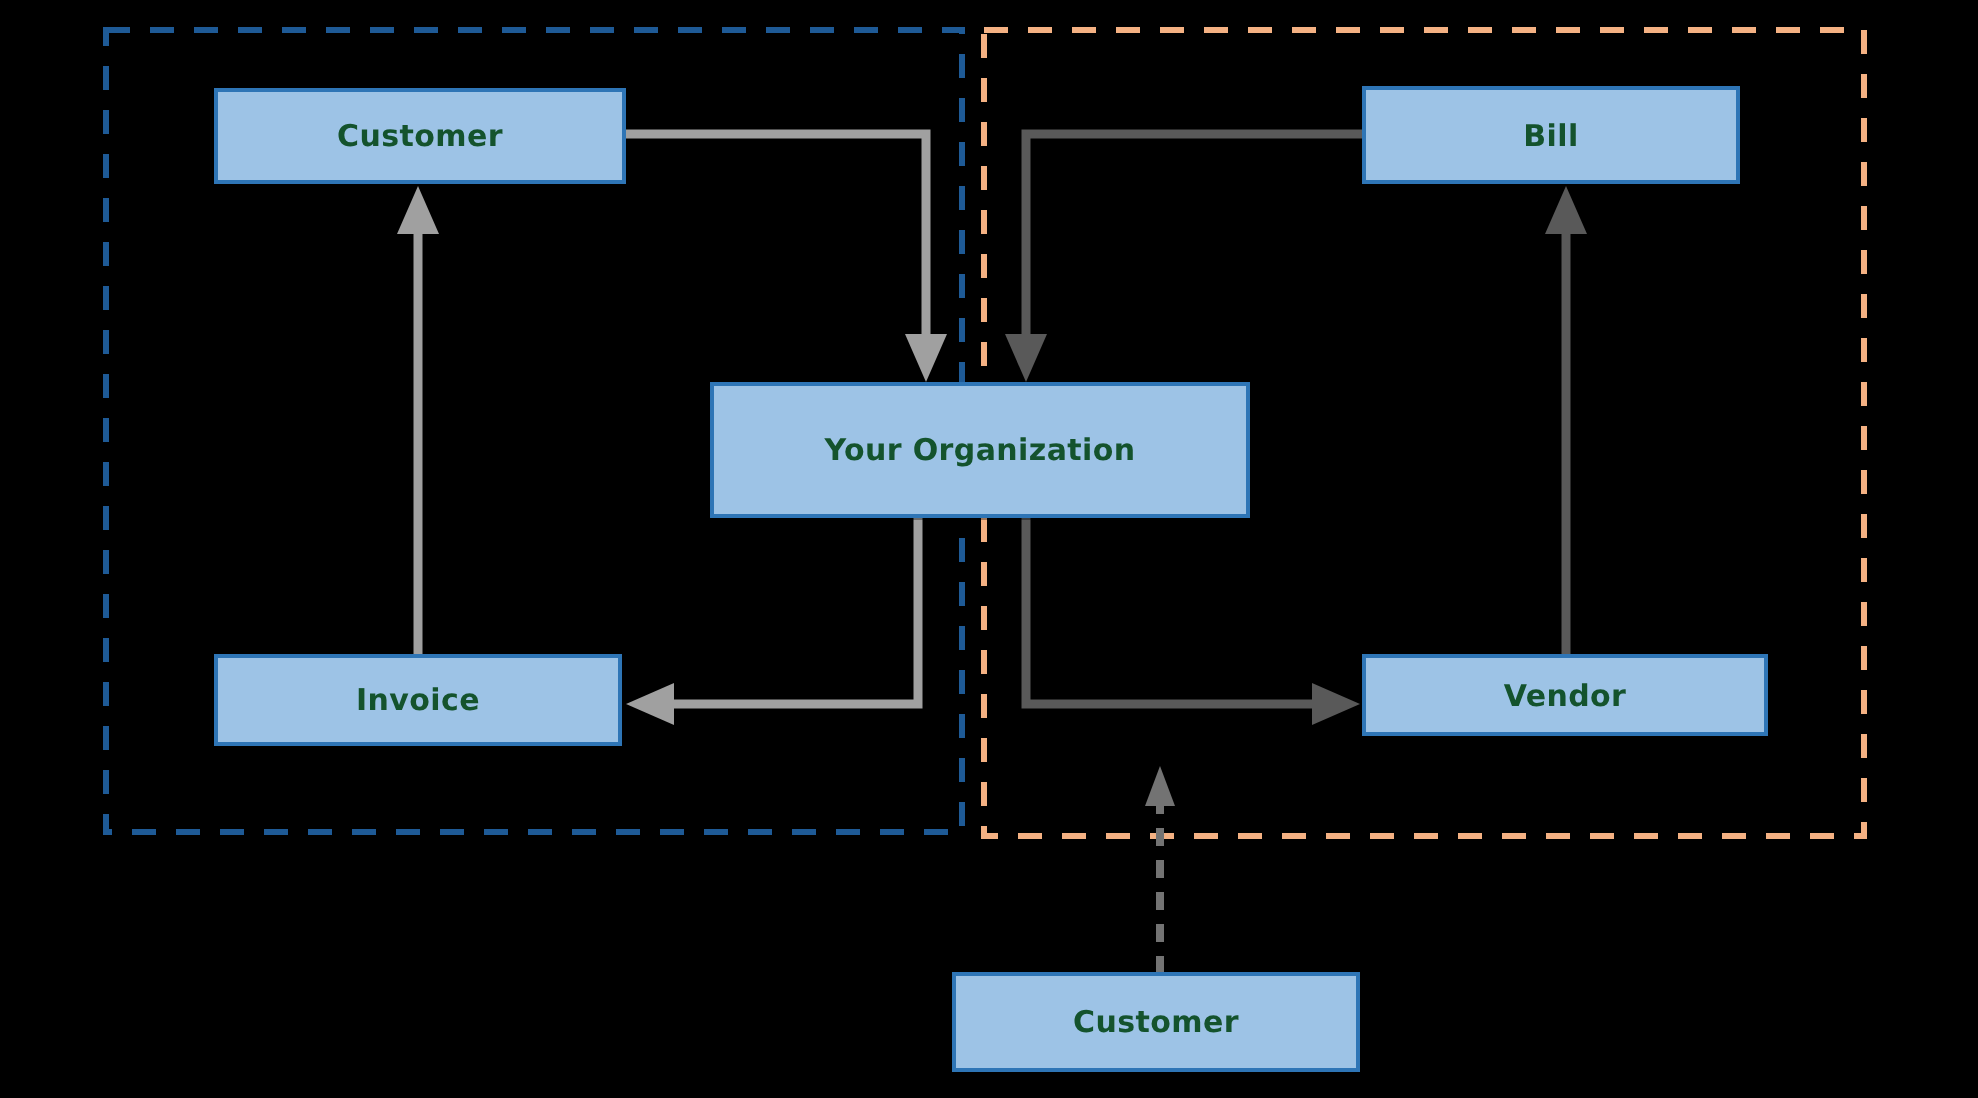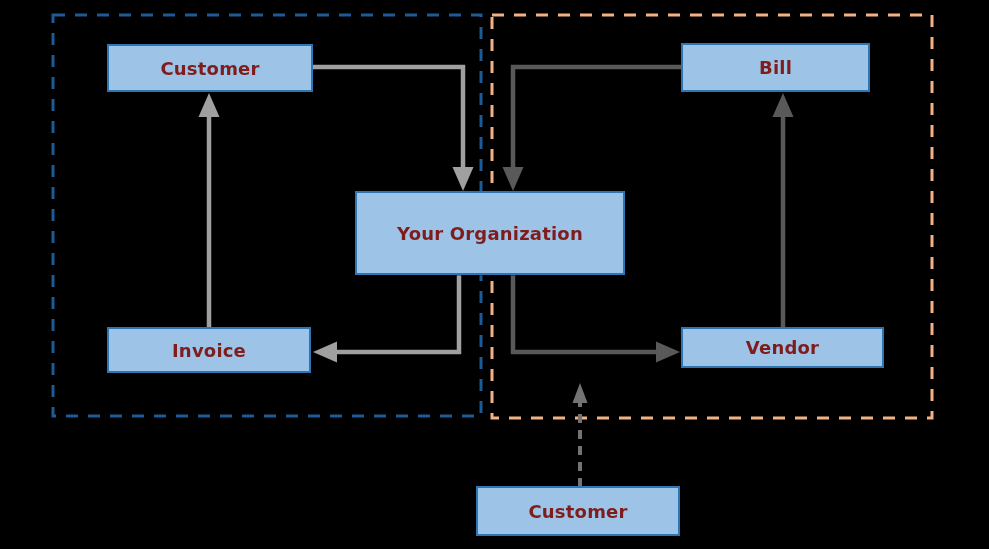--- a/index.html
+++ b/index.html
@@ -24,23 +24,23 @@
     position: absolute;
     box-sizing: border-box;
     background: #9DC3E6;
     border: 2.5px solid #2E75B6;
     display: flex;
     align-items: center;
     justify-content: center;
     box-shadow: 0 1px 0 rgba(0,0,0,0.35);
   }
   .node span {
-    font-size: 18px;
+    font-size: 15px;
     font-weight: 700;
-    color: #7f1d1d;
+    color: #14532d;
     letter-spacing: 0.2px;
   }
 </style>
 </head>
 <body>
 
 <div class="stage">
   <svg id="diagram-svg" width="989" height="549">
       <rect x="53" y="15" width="428" height="401" fill="none" stroke="#1E5A96" stroke-width="3" stroke-dasharray="12 10"></rect>
       <rect x="492" y="15" width="440" height="403" fill="none" stroke="#F4B183" stroke-width="3" stroke-dasharray="12 10"></rect>
@@ -59,21 +59,21 @@
       <polyline points="580,487 580,403" fill="none" stroke="#737373" stroke-width="4" stroke-dasharray="9 7"></polyline>
       <polygon points="580,383 587.5,403 572.5,403" fill="#737373"></polygon>
     </svg>
   <div id="node-layer">
       <div class="node" style="left: 107px; top: 44px; width: 206px; height: 48px;">
         <span>Customer</span>
       </div>
       <div class="node" style="left: 681px; top: 43px; width: 189px; height: 49px;">
         <span>Bill</span>
       </div>
-      <div class="node" style="left: 355px; top: 191px; width: 270px; height: 84px;">
+      <div class="node" style="left: 355px; top: 191px; width: 270px; height: 68px;">
         <span>Your Organization</span>
       </div>
       <div class="node" style="left: 107px; top: 327px; width: 204px; height: 46px;">
         <span>Invoice</span>
       </div>
       <div class="node" style="left: 681px; top: 327px; width: 203px; height: 41px;">
         <span>Vendor</span>
       </div>
       <div class="node" style="left: 476px; top: 486px; width: 204px; height: 50px;">
         <span>Customer</span>

